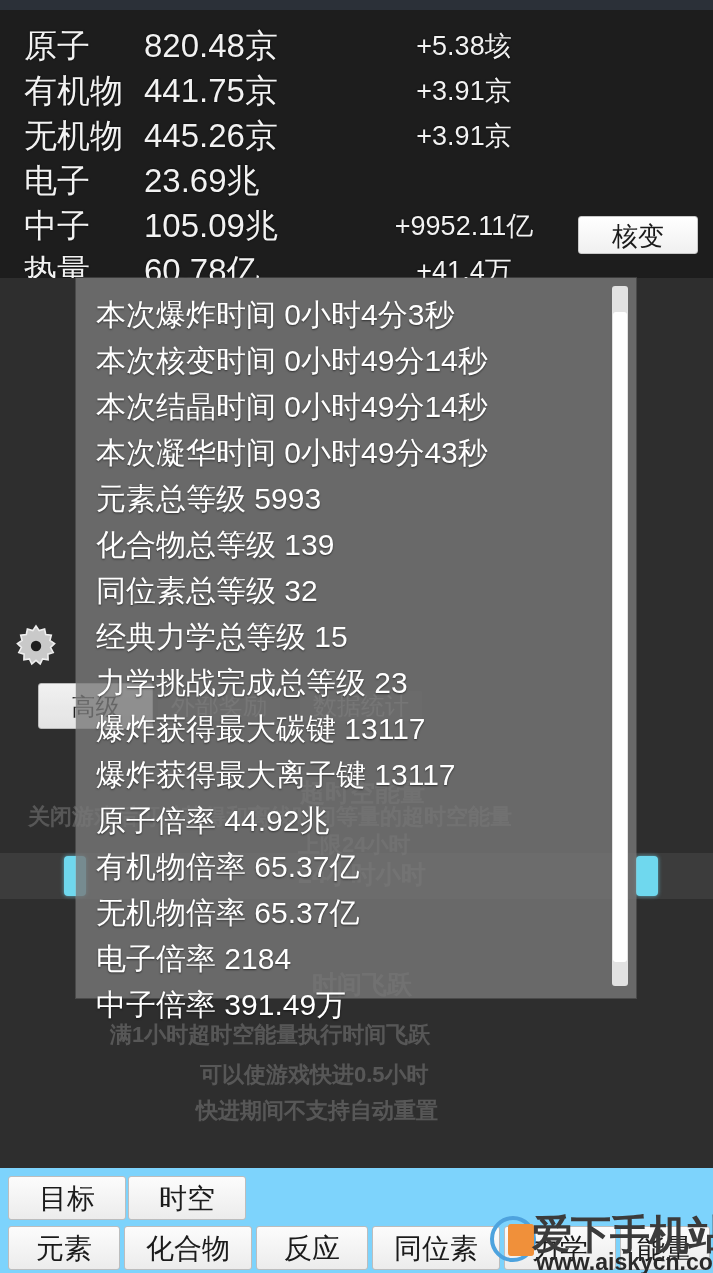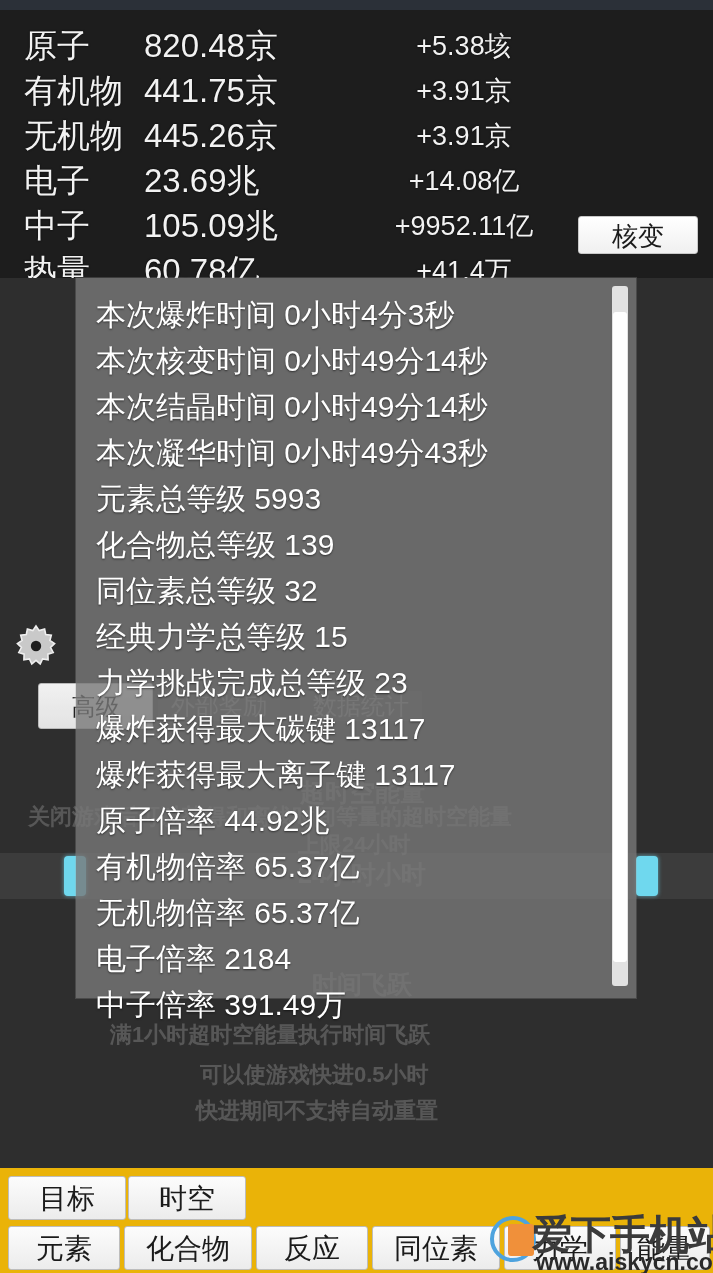--- a/index.html
+++ b/index.html
@@ -175,21 +175,21 @@
     left: 1px; top: 26px;
     width: 14px; height: 650px;
     background: #ffffff;
     border-radius: 3px;
   }
 
   
   .bottom-nav {
     position: absolute; left: 0; bottom: 0;
     width: 713px; height: 105px;
-    background: #eab308;
+    background: #7dd3fc;
   }
   .nav-btn {
     position: absolute;
     height: 44px;
     background: linear-gradient(#fcfcfc, #ececec);
     border: 1px solid #bdbdbd;
     border-radius: 3px;
     color: #1b1b1b;
     font-size: 28px;
     line-height: 44px;
@@ -260,21 +260,20 @@
 
     <div class="res-row" style="top:104px;">
       <span class="res-label">无机物</span>
       <span class="res-value">445.26京</span>
       <span class="res-rate">+3.91京</span>
     </div>
 
     <div class="res-row" style="top:149px;">
       <span class="res-label">电子</span>
       <span class="res-value">23.69兆</span>
-      <span class="res-rate">+14.08亿</span>
     </div>
 
     <div class="res-row" style="top:194px;">
       <span class="res-label">中子</span>
       <span class="res-value">105.09兆</span>
       <span class="res-rate">+9952.11亿</span>
     </div>
 
     <div class="res-row" style="top:239px;">
       <span class="res-label">热量</span>

